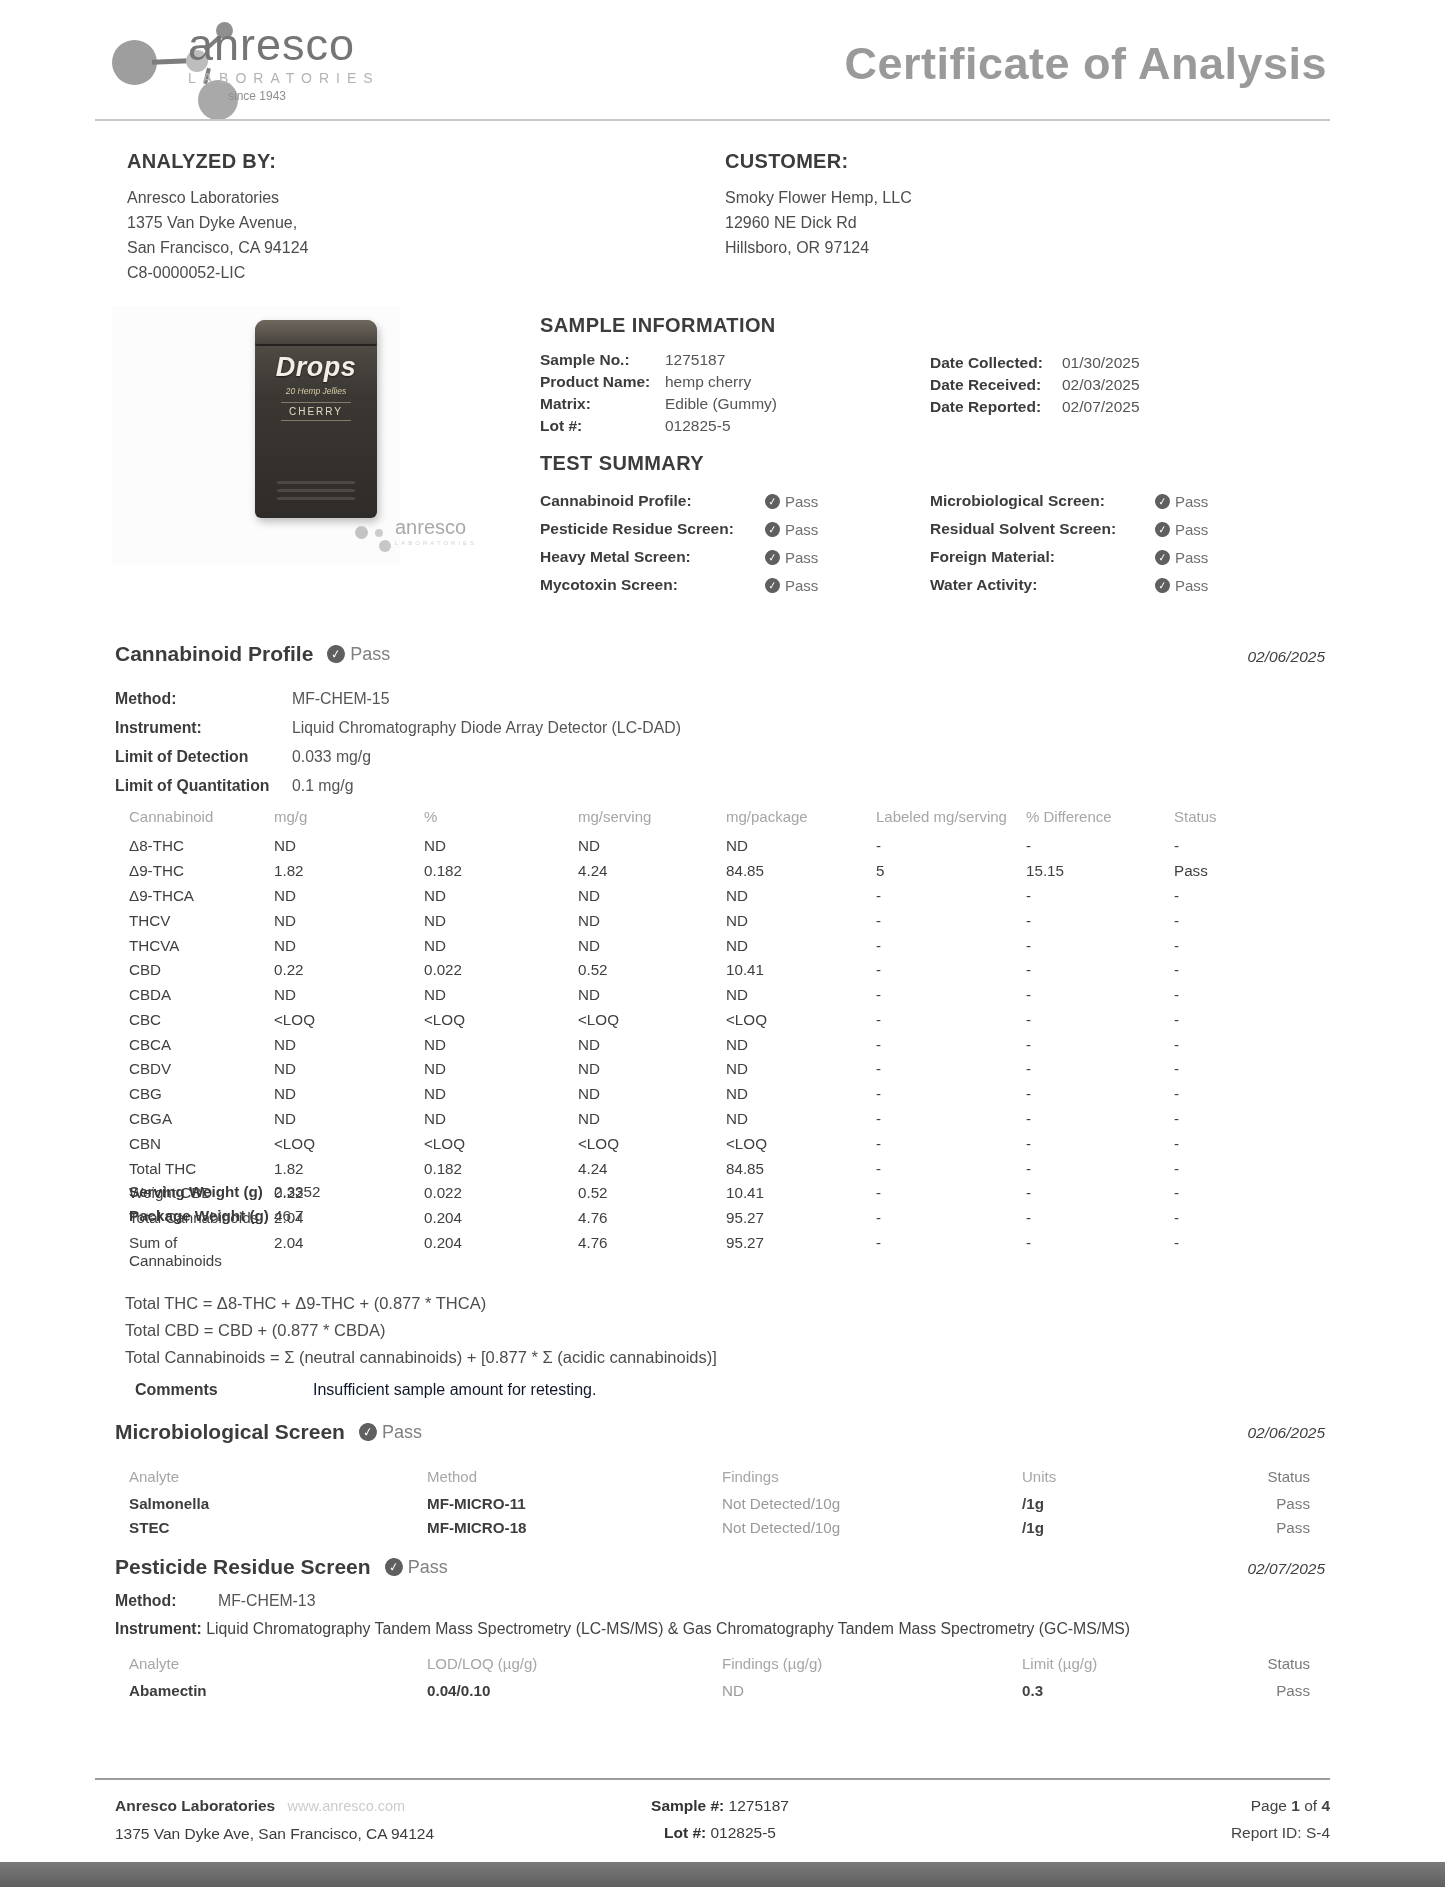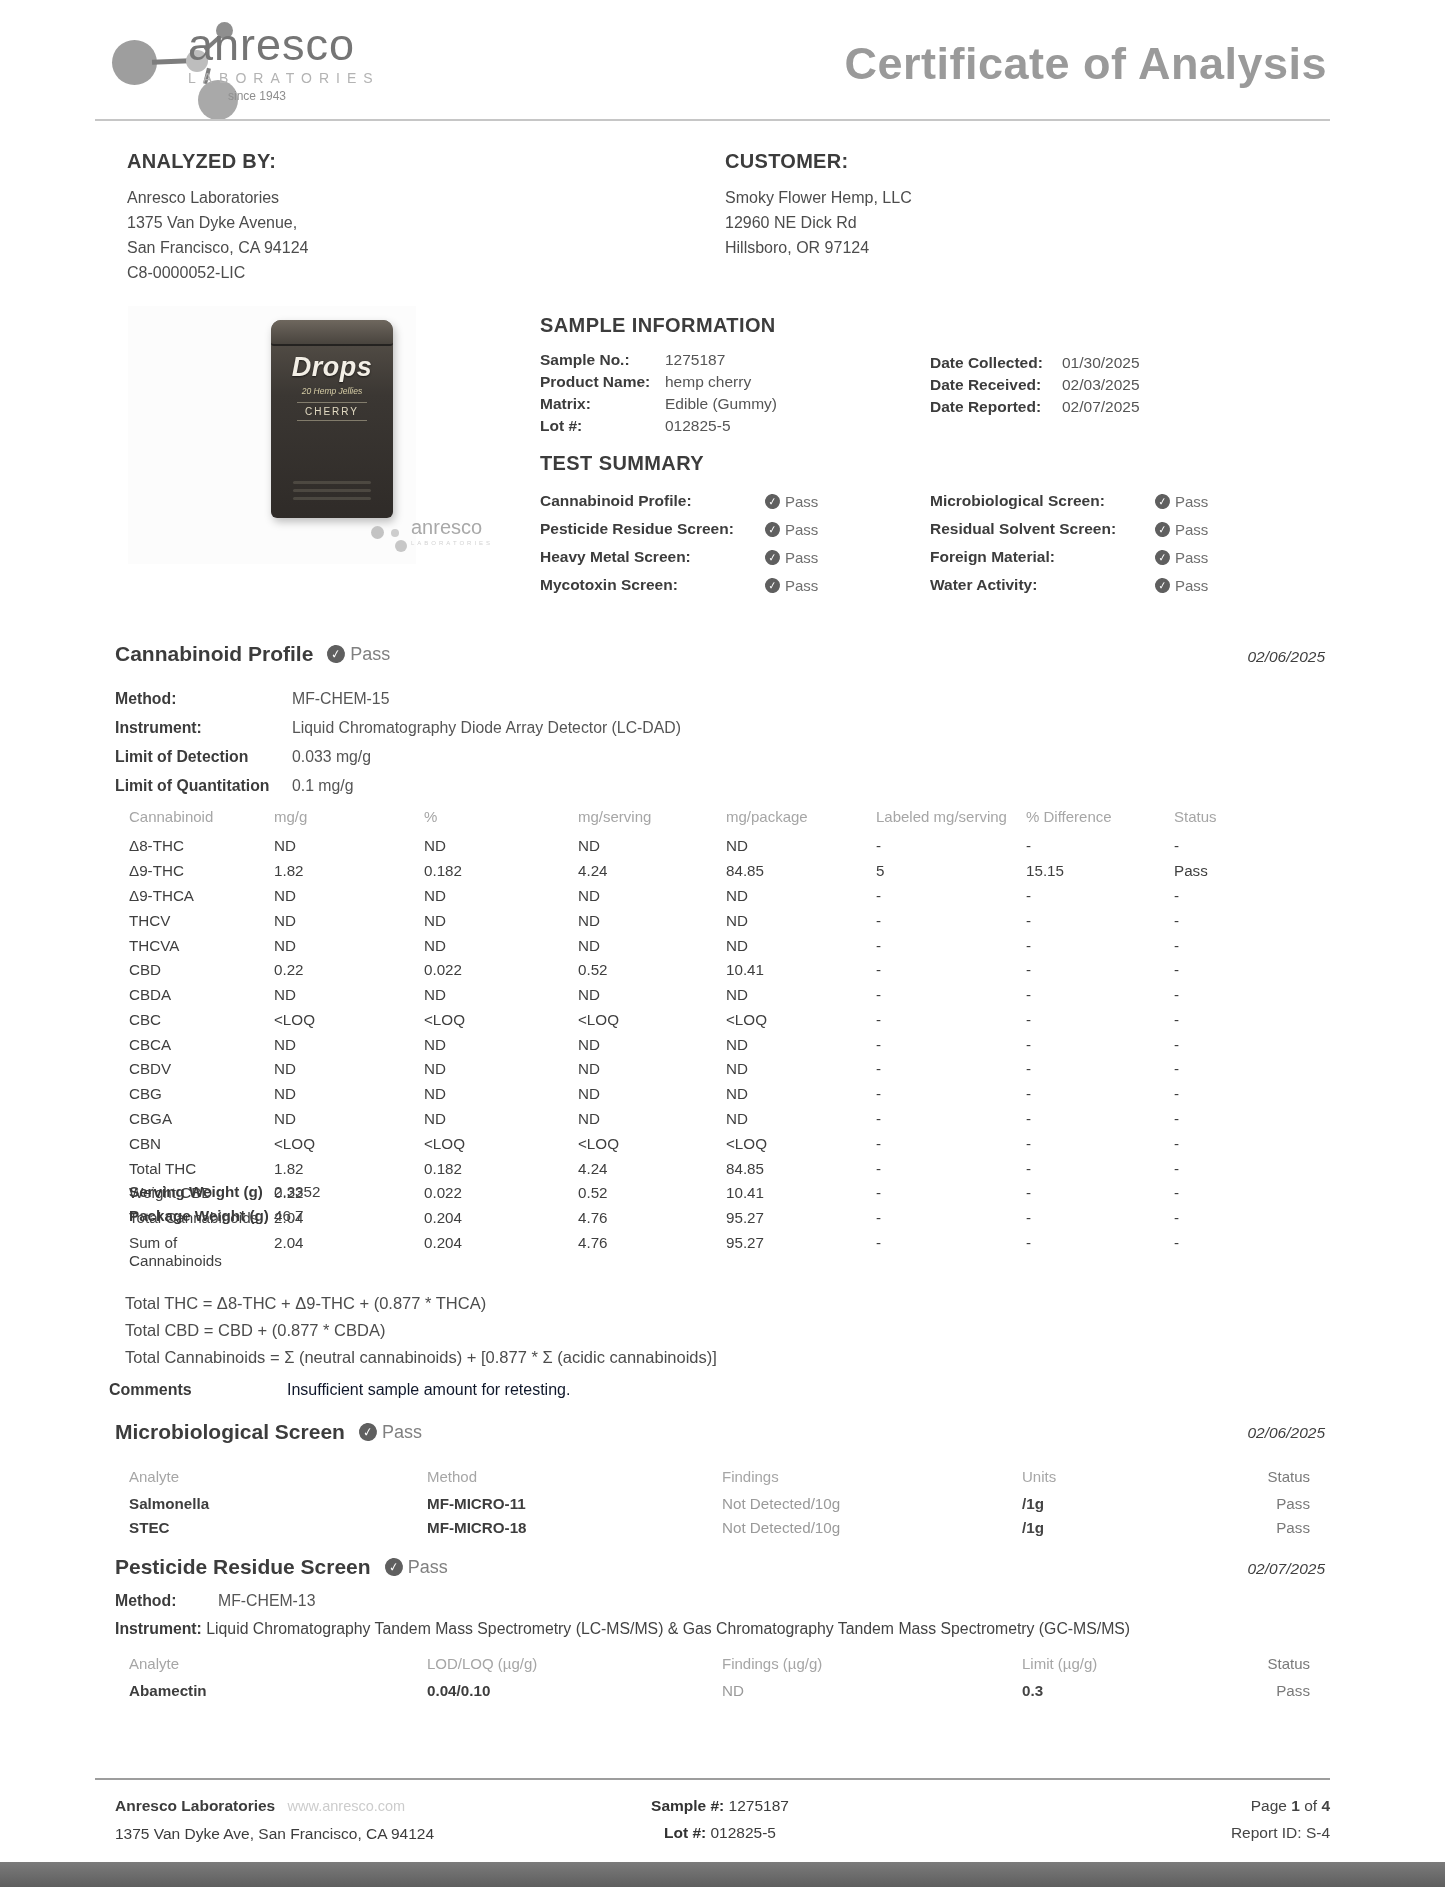--- a/index.html
+++ b/index.html
@@ -31,21 +31,21 @@
 
   
   .party{position:absolute;width:420px;}
   .party-analyzed{left:127px;top:150px;}
   .party-customer{left:725px;top:150px;}
   .party h3{margin:0;font-size:20px;color:#3c3c3c;letter-spacing:.3px;}
   .party .line{font-size:16px;color:#4c4c4c;line-height:25px;}
   .party .lines{margin-top:12px;}
 
   
-  .photo-area{position:absolute;left:128px;top:306px;width:288px;height:258px;background:#fcfcfc;}
+  .photo-area{position:absolute;left:112px;top:306px;width:288px;height:258px;background:#fcfcfc;}
   .tin{position:absolute;left:143px;top:14px;width:122px;height:198px;
        background:linear-gradient(180deg,#5a544c 0%,#3b3733 38%,#2f2b28 100%);
        border-radius:10px 10px 6px 6px;box-shadow:2px 4px 8px rgba(0,0,0,.25);}
   .tin-lid{position:absolute;left:0;top:0;width:122px;height:24px;
        background:linear-gradient(#6e675e,#49443e);border-radius:10px 10px 3px 3px;
        border-bottom:2px solid #242220;}
   .tin-brand{position:absolute;left:0;top:32px;width:122px;text-align:center;
        color:#f3efe6;font-size:27px;font-weight:bold;font-style:italic;letter-spacing:.5px;
        text-shadow:0 1px 2px rgba(0,0,0,.6);}
   .tin-sub{position:absolute;left:0;top:66px;width:122px;text-align:center;
@@ -112,21 +112,21 @@
   .screen-table td:nth-child(1){font-weight:600;color:#3d3d3d;}
   .screen-table td:nth-child(2){font-weight:bold;color:#3d3d3d;}
   .screen-table td:nth-child(3){color:#9a9a9a;}
   .screen-table td:nth-child(4){font-weight:bold;color:#444444;}
   .screen-table td:nth-child(5), .screen-table th:nth-child(5){text-align:right;color:#7a7a7a;font-weight:normal;}
   .screen-table th{color:#a6a6a6;font-weight:normal;}
 
   
   .formulas{position:absolute;left:125px;top:1290px;width:900px;}
   .formulas .line{font-size:16.5px;color:#4c4c4c;line-height:27px;}
-  .comments{position:absolute;left:109px;top:1381px;display:flex;font-size:16px;}
+  .comments{position:absolute;left:135px;top:1381px;display:flex;font-size:16px;}
   .comments-label{font-weight:bold;color:#3a3a3a;flex:0 0 178px;}
   .comments-text{color:#0f172a;}
 
   
   .pest-method{position:absolute;left:115px;top:1592px;display:flex;font-size:15.8px;}
   .pest-method .kv-label{flex:0 0 103px;}
   .pest-instrument{position:absolute;left:115px;top:1620px;font-size:15.8px;width:1230px;}
   .pest-instrument b{color:#3a3a3a;}
 
   

